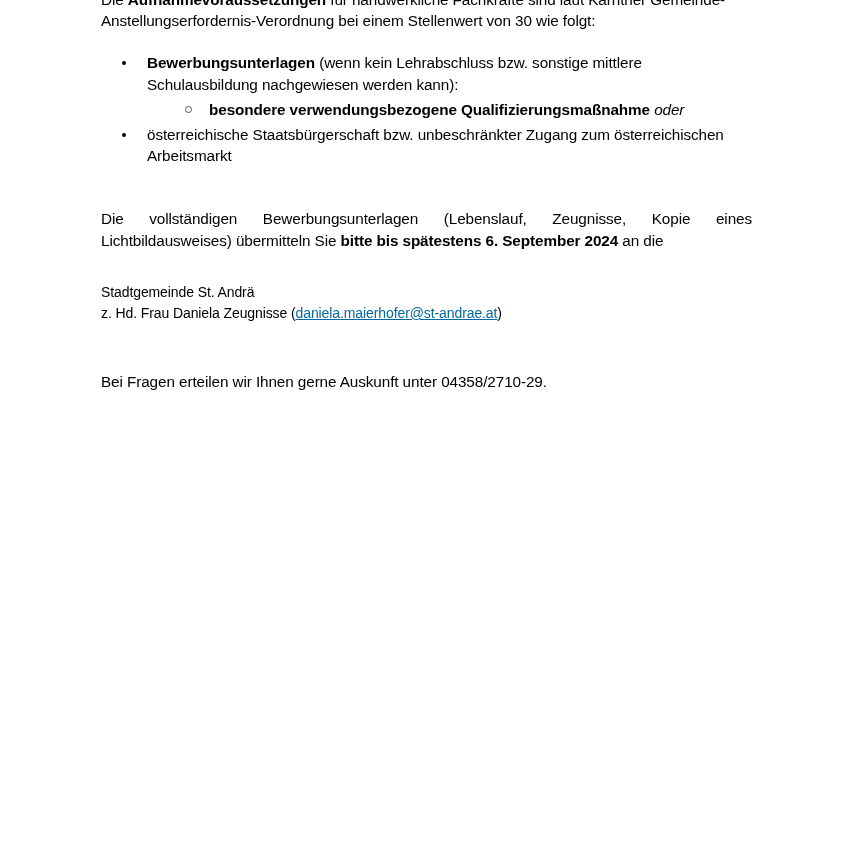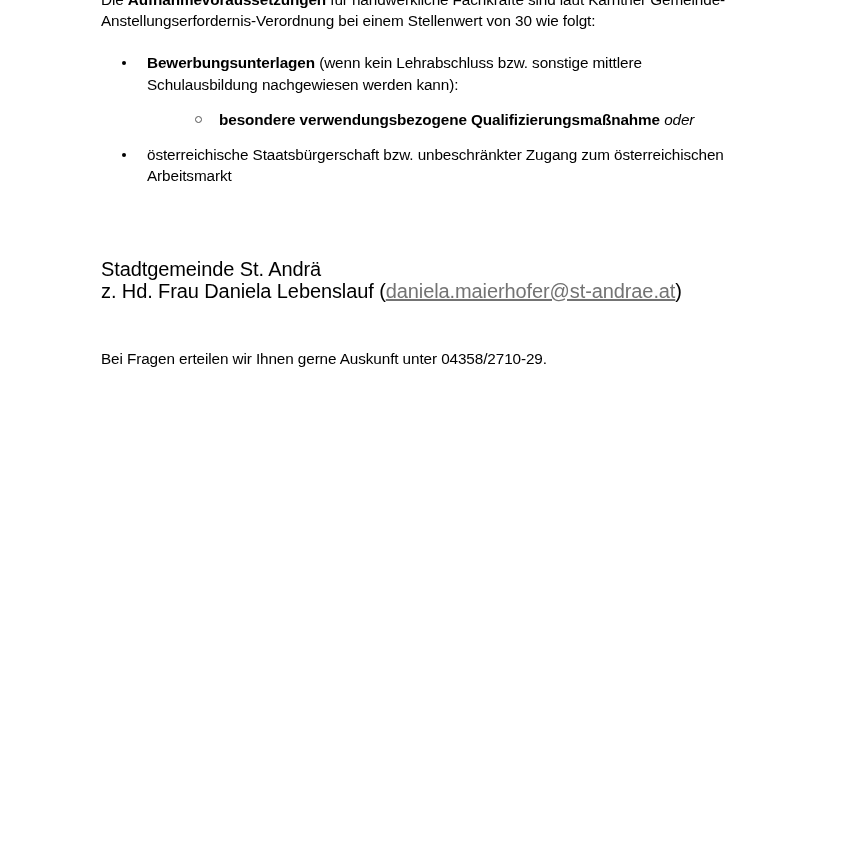--- a/index.html
+++ b/index.html
@@ -89,21 +89,21 @@
     list-style: none;
     margin: 0;
     padding: 0;
   }
   ul.sub > li.lvl2 {
     position: relative;
     padding-left: 58px;
     font-size: 15.3px;
     line-height: 21.2px;
     letter-spacing: -0.1px;
-    margin: 14px;
+    margin: 4px;
   }
   ul.sub > li.lvl2 > .marker {
     position: absolute;
     left: 34px;
     top: 0;
     font-size: 15.3px;
     line-height: 21.2px;
   }
   ul.sub > li.lvl2 > .marker .ring {
     display: inline-block;
@@ -117,28 +117,28 @@
     top: -1px;
   }
 
   .b { font-weight: bold; }
   .i { font-style: italic; }
 
   .spacer-lg { height: 21px; }
   .spacer-md { height: 21px; }
 
   .addr-line {
-    font-size: 20px;
+    font-size: 14px;
     line-height: 21.2px;
     letter-spacing: -0.1px;
     white-space: nowrap;
   }
 
   a.maillink {
-    color: #737373;
+    color: #0369a1;
     text-decoration: underline;
   }
 
   .contact {
     font-size: 15.3px;
     line-height: 21.2px;
     letter-spacing: -0.1px;
   }
 </style>
 </head>
@@ -169,26 +169,27 @@
       <li class="lvl1">
         <span class="marker"><span class="dot"></span></span>
         <span>österreichische Staatsbürgerschaft bzw. unbeschränkter Zugang zum österreichischen Arbeitsmarkt</span>
       </li>
 
     </ul>
 
     <div class="spacer-lg"></div>
     <div class="spacer-md"></div>
 
+    <p class="para"><span>Die vollständigen Bewerbungsunterlagen (Lebenslauf, Zeugnisse, Kopie eines Lichtbildausweises) übermitteln Sie </span><span class="b">bitte bis spätestens 6. September 2024</span><span> an die</span></p>
 
     <div class="spacer-lg"></div>
     <div style="height:10px"></div>
 
     <div class="addr-line">Stadtgemeinde St. Andrä</div>
-    <div class="addr-line"><span>z. Hd. Frau Daniela Lebenslauf (</span><a class="maillink" href="#">daniela.maierhofer@st-andrae.at</a><span>)</span></div>
+    <div class="addr-line"><span>z. Hd. Frau Daniela Zeugnisse (</span><a class="maillink" href="#">daniela.maierhofer@st-andrae.at</a><span>)</span></div>
 
     <div class="spacer-lg"></div>
     <div style="height:10px"></div>
 
     <p class="contact">Bei Fragen erteilen wir Ihnen gerne Auskunft unter 04358/2710-29.</p>
 
   </div>
 </div>
 
 </body></html>

